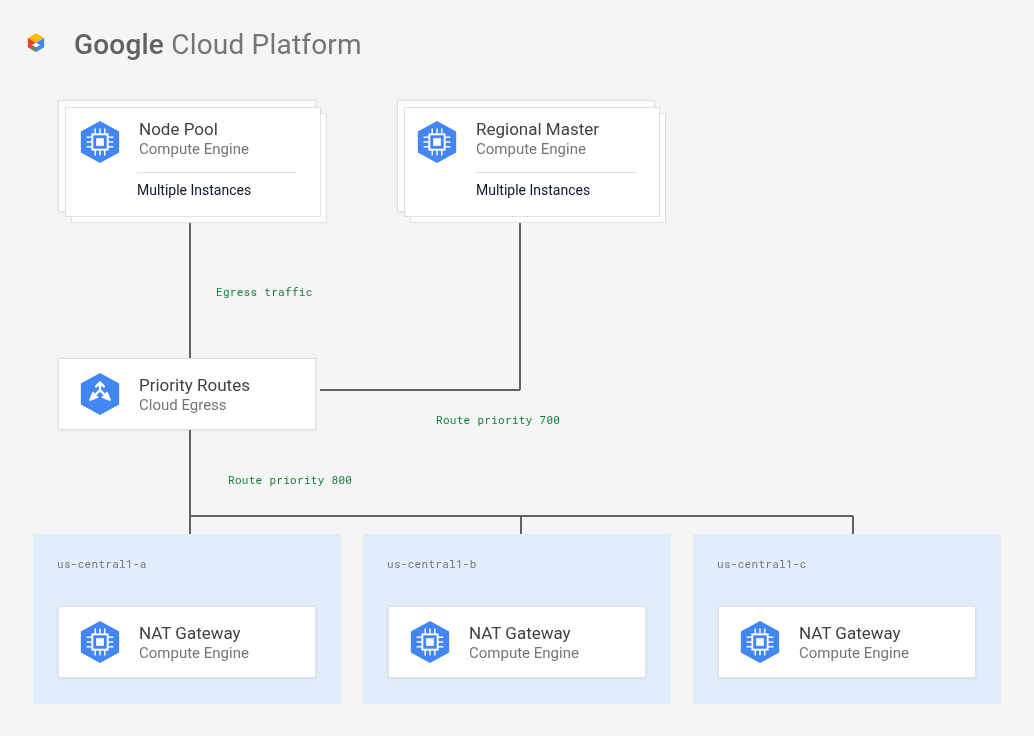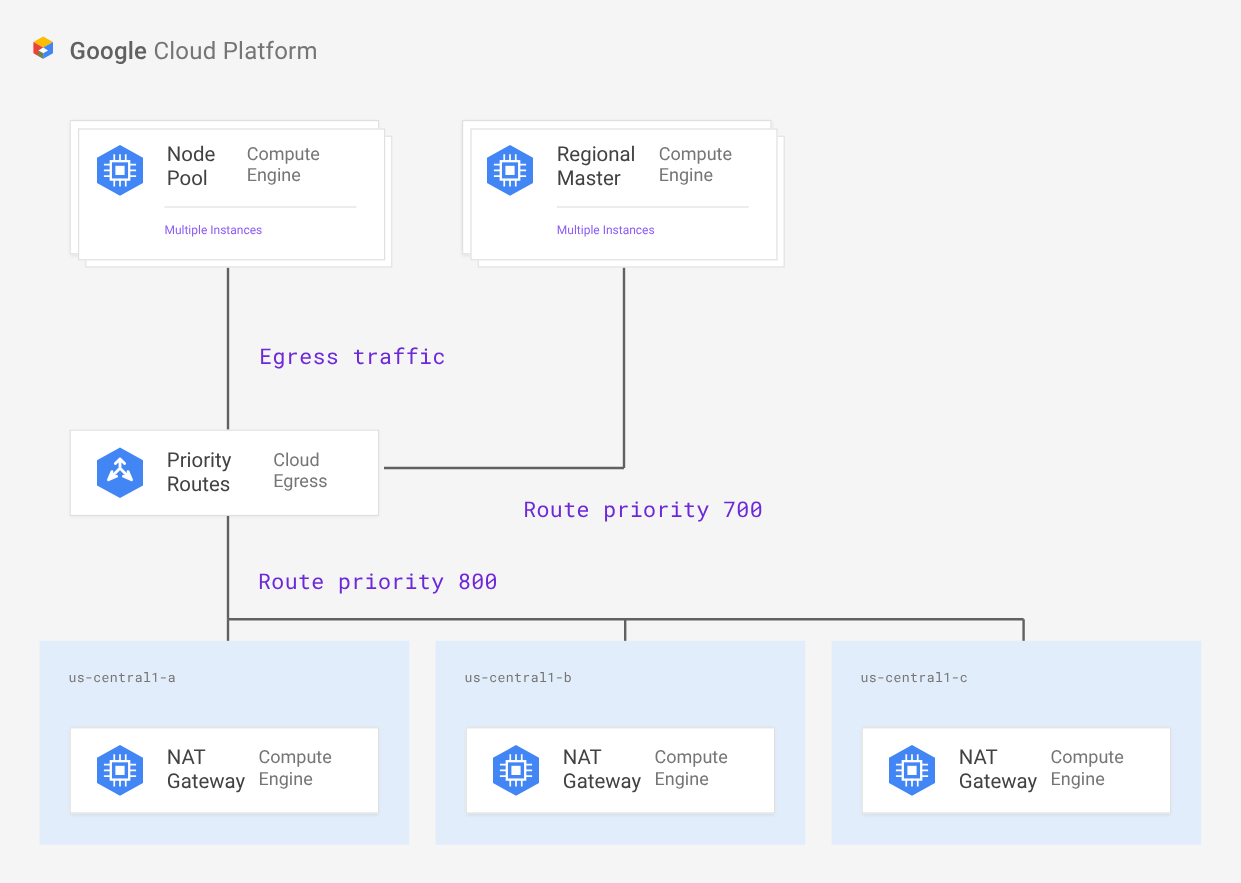--- a/index.html
+++ b/index.html
@@ -17,23 +17,24 @@
       left: 22px;
       display: flex;
       align-items: center;
       gap: 8px;
     }
     .gcp-logo {
       width: 28px;
       height: 28px;
     }
     .header-text {
-      font-size: 20px;
+      font-size: 28px;
       color: #757575;
       letter-spacing: 0.2px;
+      margin-left: 16px;
     }
     .header-bold {
       font-weight: 500;
       color: #616161;
     }
     .canvas {
       position: absolute;
       top: 0;
       left: 0;
       width: 1034px;
@@ -73,21 +74,21 @@
       border: 1px solid #e0e0e0;
       z-index: -2;
     }
     .icon-hex {
       width: 46px;
       height: 46px;
       flex-shrink: 0;
     }
     .card-text {
       display: flex;
-      flex-direction: row;
+      flex-direction: column;
       gap: 1px;
     }
     .card-title {
       font-size: 17px;
       color: #424242;
       font-weight: 400;
     }
     .card-subtitle {
       font-size: 15px;
       color: #757575;
@@ -97,22 +98,22 @@
       left: 78px;
       right: 18px;
       bottom: 38px;
       height: 1px;
       background: #e0e0e0;
     }
     .card-footer {
       position: absolute;
       left: 78px;
       bottom: 13px;
-      font-size: 10px;
-      color: #8b5cf6;
+      font-size: 14px;
+      color: #0f172a;
     }
     .tall-card {
       height: 112px;
       align-items: flex-start;
       padding-top: 18px;
     }
     .zone {
       position: absolute;
       background: #e1edfa;
       border: none;
@@ -122,22 +123,22 @@
       top: 22px;
       left: 24px;
       font-family: "Roboto Mono", Menlo, Consolas, monospace;
       font-size: 11px;
       color: #757575;
       letter-spacing: 0.3px;
     }
     .edge-label {
       position: absolute;
       font-family: "Roboto Mono", Menlo, Consolas, monospace;
-      font-size: 18px;
-      color: #6d28d9;
+      font-size: 11px;
+      color: #15803d;
       letter-spacing: 0.3px;
       z-index: 5;
     }
   </style>
 </head>
 <body>
 
 <div class="header">
   <svg class="gcp-logo" viewBox="0 0 48 48">
     <path d="M24 4 L38 12 L24 20 L10 12 Z" fill="#fbbc04"></path>
@@ -162,21 +163,21 @@
 
   <line x1="190" y1="516" x2="853" y2="516" stroke="#616161" stroke-width="2"></line>
 
   <line x1="190" y1="516" x2="190" y2="606" stroke="#616161" stroke-width="2"></line>
   <line x1="521" y1="516" x2="521" y2="606" stroke="#616161" stroke-width="2"></line>
   <line x1="853" y1="516" x2="853" y2="606" stroke="#616161" stroke-width="2"></line>
 </svg>
 
 <div class="edge-label" style="left:216px; top:284px;">Egress traffic</div>
 <div class="edge-label" style="left:436px; top:412px;text-align:right;">Route priority 700</div>
-<div class="edge-label" style="left:215px; top:472px;">Route priority 800</div>
+<div class="edge-label" style="left:228px; top:472px;">Route priority 800</div>
 
 <div class="zone" style="left:33px; top:534px; width:308px; height:170px;">
   <div class="zone-label">us-central1-a</div>
 </div>
 <div class="zone" style="left:363px; top:534px; width:308px; height:170px;">
   <div class="zone-label">us-central1-b</div>
 </div>
 <div class="zone" style="left:693px; top:534px; width:308px; height:170px;">
   <div class="zone-label">us-central1-c</div>
 </div>
@@ -200,21 +201,21 @@
       <line x1="32" y1="29" x2="38" y2="29" stroke="#fff" stroke-width="1.5"></line>
   </svg>
   <div class="card-text">
     <div class="card-title">Node Pool</div>
     <div class="card-subtitle">Compute Engine</div>
   </div>
   <div class="card-footer-sep"></div>
   <div class="card-footer">Multiple Instances</div>
 </div>
 
-<div class="card card-stack tall-card" style="left:385px; top:100px; width:258px;padding-left:16px;">
+<div class="card card-stack tall-card" style="left:397px; top:100px; width:258px;padding-left:16px;">
   <svg class="icon-hex" viewBox="0 0 48 48">
     <polygon points="24,2 44,13 44,35 24,46 4,35 4,13" fill="#4285f4"></polygon>
     <rect x="16" y="16" width="16" height="16" fill="none" stroke="#fff" stroke-width="2"></rect>
     <rect x="20" y="20" width="8" height="8" fill="#fff"></rect>
     <line x1="24" y1="10" x2="24" y2="16" stroke="#fff" stroke-width="1.5"></line>
       <line x1="19" y1="10" x2="19" y2="16" stroke="#fff" stroke-width="1.5"></line>
       <line x1="29" y1="10" x2="29" y2="16" stroke="#fff" stroke-width="1.5"></line>
     <line x1="24" y1="32" x2="24" y2="38" stroke="#fff" stroke-width="1.5"></line>
       <line x1="19" y1="32" x2="19" y2="38" stroke="#fff" stroke-width="1.5"></line>
       <line x1="29" y1="32" x2="29" y2="38" stroke="#fff" stroke-width="1.5"></line>

